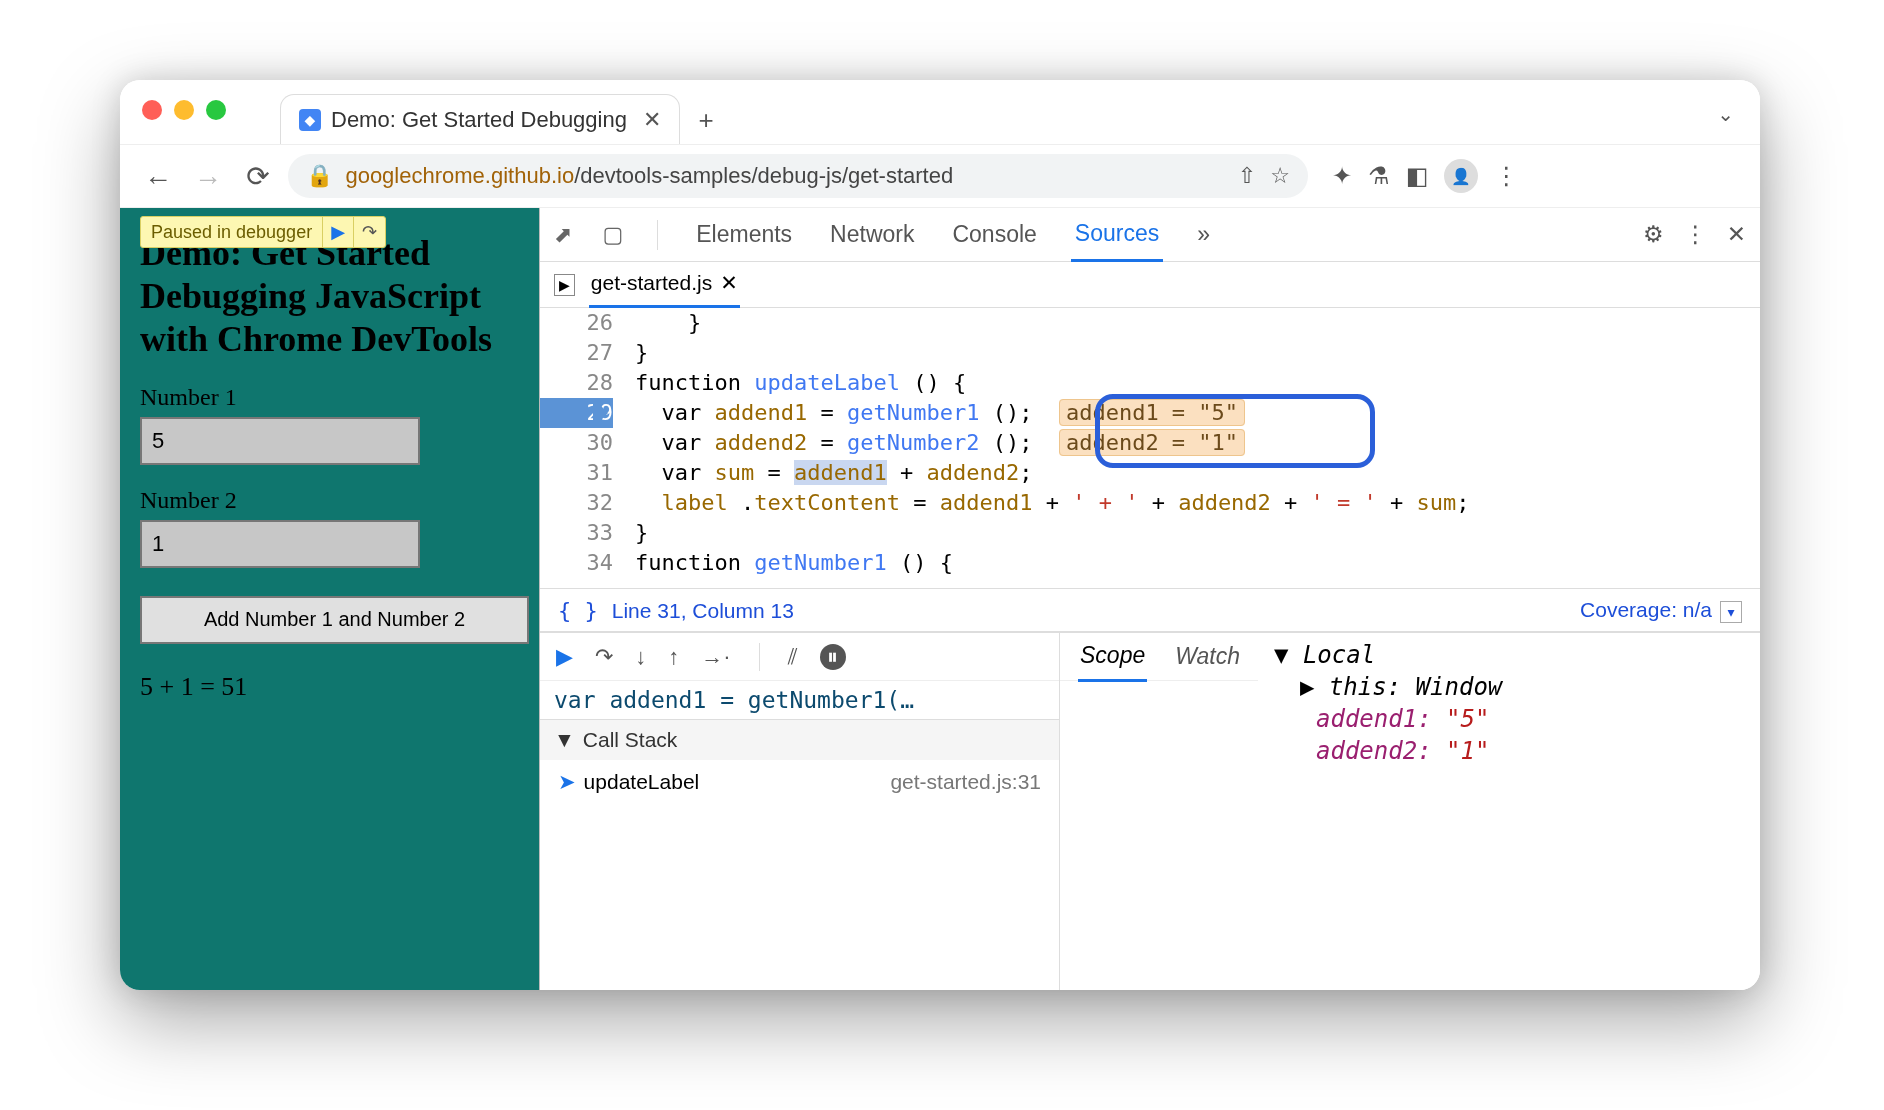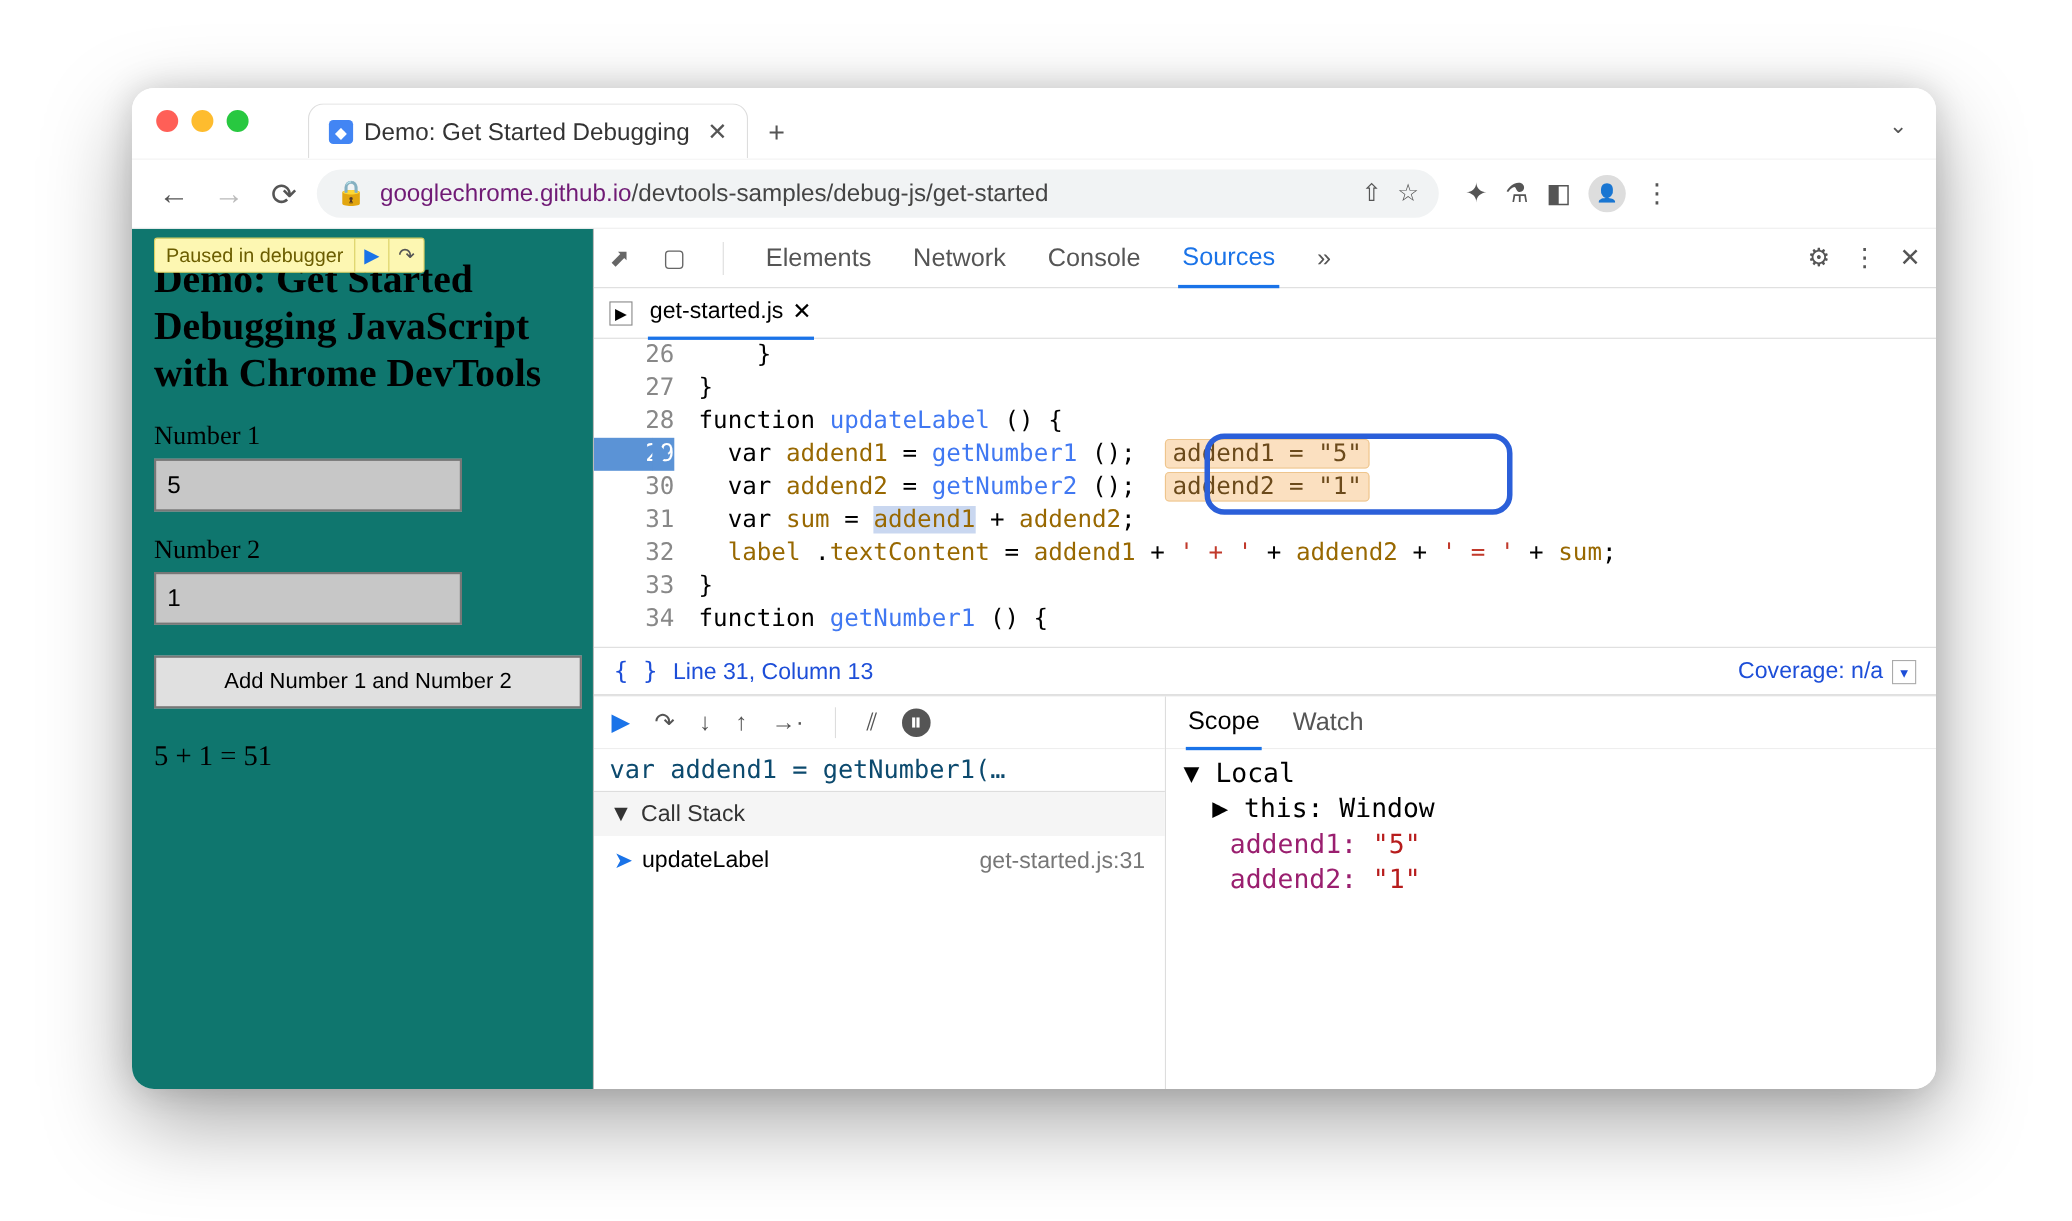--- a/index.html
+++ b/index.html
@@ -11,21 +11,21 @@
   .tl { width:20px; height:20px; border-radius:50%; }
   .tl.red{background:#ff5f57;} .tl.yel{background:#febc2e;} .tl.grn{background:#28c840;}
   .tab { margin-left: 160px; height:50px; display:flex; align-items:center; gap:10px; padding:0 18px; border:1px solid #ddd; border-bottom:none; border-radius:14px 14px 0 0; background:#fff; font-size:22px; color:#333;}
   .tab .fav{width:22px;height:22px;background:#4285f4;border-radius:4px;display:flex;align-items:center;justify-content:center;color:#fff;font-size:14px;}
   .tab .x { font-size:22px; color:#555; margin-left:6px;}
   .newtab{margin-left:18px; font-size:26px; color:#555; padding-bottom:8px;}
   .tab-chev{position:absolute; right:26px; top:22px; font-size:20px; color:#555;}
   .toolbar { height:64px; background:#fff; border-top:1px solid #eee; border-bottom:1px solid #eee; display:flex; align-items:center; padding:0 18px; gap:10px;}
   .navbtn{width:40px; text-align:center; font-size:28px; color:#555;}
   .omnibox{flex:1; max-width:1020px; height:44px; background:#f1f3f4; border-radius:22px; display:flex; align-items:center; padding:0 18px; gap:12px; font-size:22px; color:#444;}
-  .omnibox .host{color:#701a75;}
+  .omnibox .host{color:#a16207;}
   .omni-right{display:flex;gap:14px;font-size:22px;color:#555;margin-left:auto;}
   .ext-icons{display:flex;gap:16px;align-items:center;margin-left:14px;}
   .ext-icons .ic{font-size:24px;color:#555;}
   .avatar{width:34px;height:34px;border-radius:50%;background:#ddd;display:flex;align-items:center;justify-content:center;color:#666;}
   .content{flex:1; display:flex; overflow:hidden;}
   .page{width:420px;background:#0f766e;padding:18px 20px;position:relative;border-right:1px solid #bbb;}
   .paused{position:absolute;left:20px;top:8px;display:flex;align-items:center;background:#fdf7b2;border:1px solid #d9cf63;border-radius:3px;font-size:18px;color:#6b5d00;z-index:5;}
   .paused span{padding:4px 10px;}
   .paused .pbtn{border-left:1px solid #d9cf63;padding:4px 8px;color:#1a73e8;font-size:18px;}
   .page h1{font-family:"Times New Roman",serif;font-weight:bold;font-size:36px;line-height:1.2;margin-top:6px;}
@@ -62,21 +62,21 @@
   .dbgrow{flex:1;display:flex;border-top:1px solid #ddd;overflow:hidden;}
   .dbgleft{width:520px;border-right:1px solid #ddd;display:flex;flex-direction:column;}
   .dbgctrl{height:48px;display:flex;align-items:center;gap:22px;padding:0 16px;border-bottom:1px solid #eee;font-size:22px;color:#555;}
   .dbgctrl .play{color:#1a73e8;font-size:22px;}
   .dbgctrl .sep{width:1px;height:28px;background:#ddd;margin:0 6px;}
   .snippet{padding:6px 14px;font-family:Menlo,monospace;font-size:23px;color:#0c4a6e;}
   .sect{border-top:1px solid #ddd;padding:8px 14px;font-size:21px;color:#333;display:flex;align-items:center;gap:8px;background:#f5f5f5;}
   .stackrow{padding:10px 18px;display:flex;justify-content:space-between;font-size:21px;align-items:center;gap:10px;}
   .stackrow .arrow{color:#1a73e8;}
   .stackrow .loc{color:#777;}
-  .dbgright{flex:1;display:flex;flex-direction:column;}
+  .dbgright{flex:1;display:flex;flex-direction:row;font-style:italic;}
   .scopetabs{height:48px;display:flex;align-items:center;gap:28px;padding:0 18px;font-size:23px;color:#555;border-bottom:1px solid #eee;}
   .scopetabs .act{color:#000;border-bottom:3px solid #1a73e8;padding:10px 2px;}
   .scopebody{padding:6px 16px;font-family:Menlo,monospace;font-size:24px;line-height:32px;}
   .scopebody .nm{color:#9a1f6f;}
   .scopebody .vl{color:#b71c1c;}
 </style>
 </head>
 <body>
 
 <div class="window">

